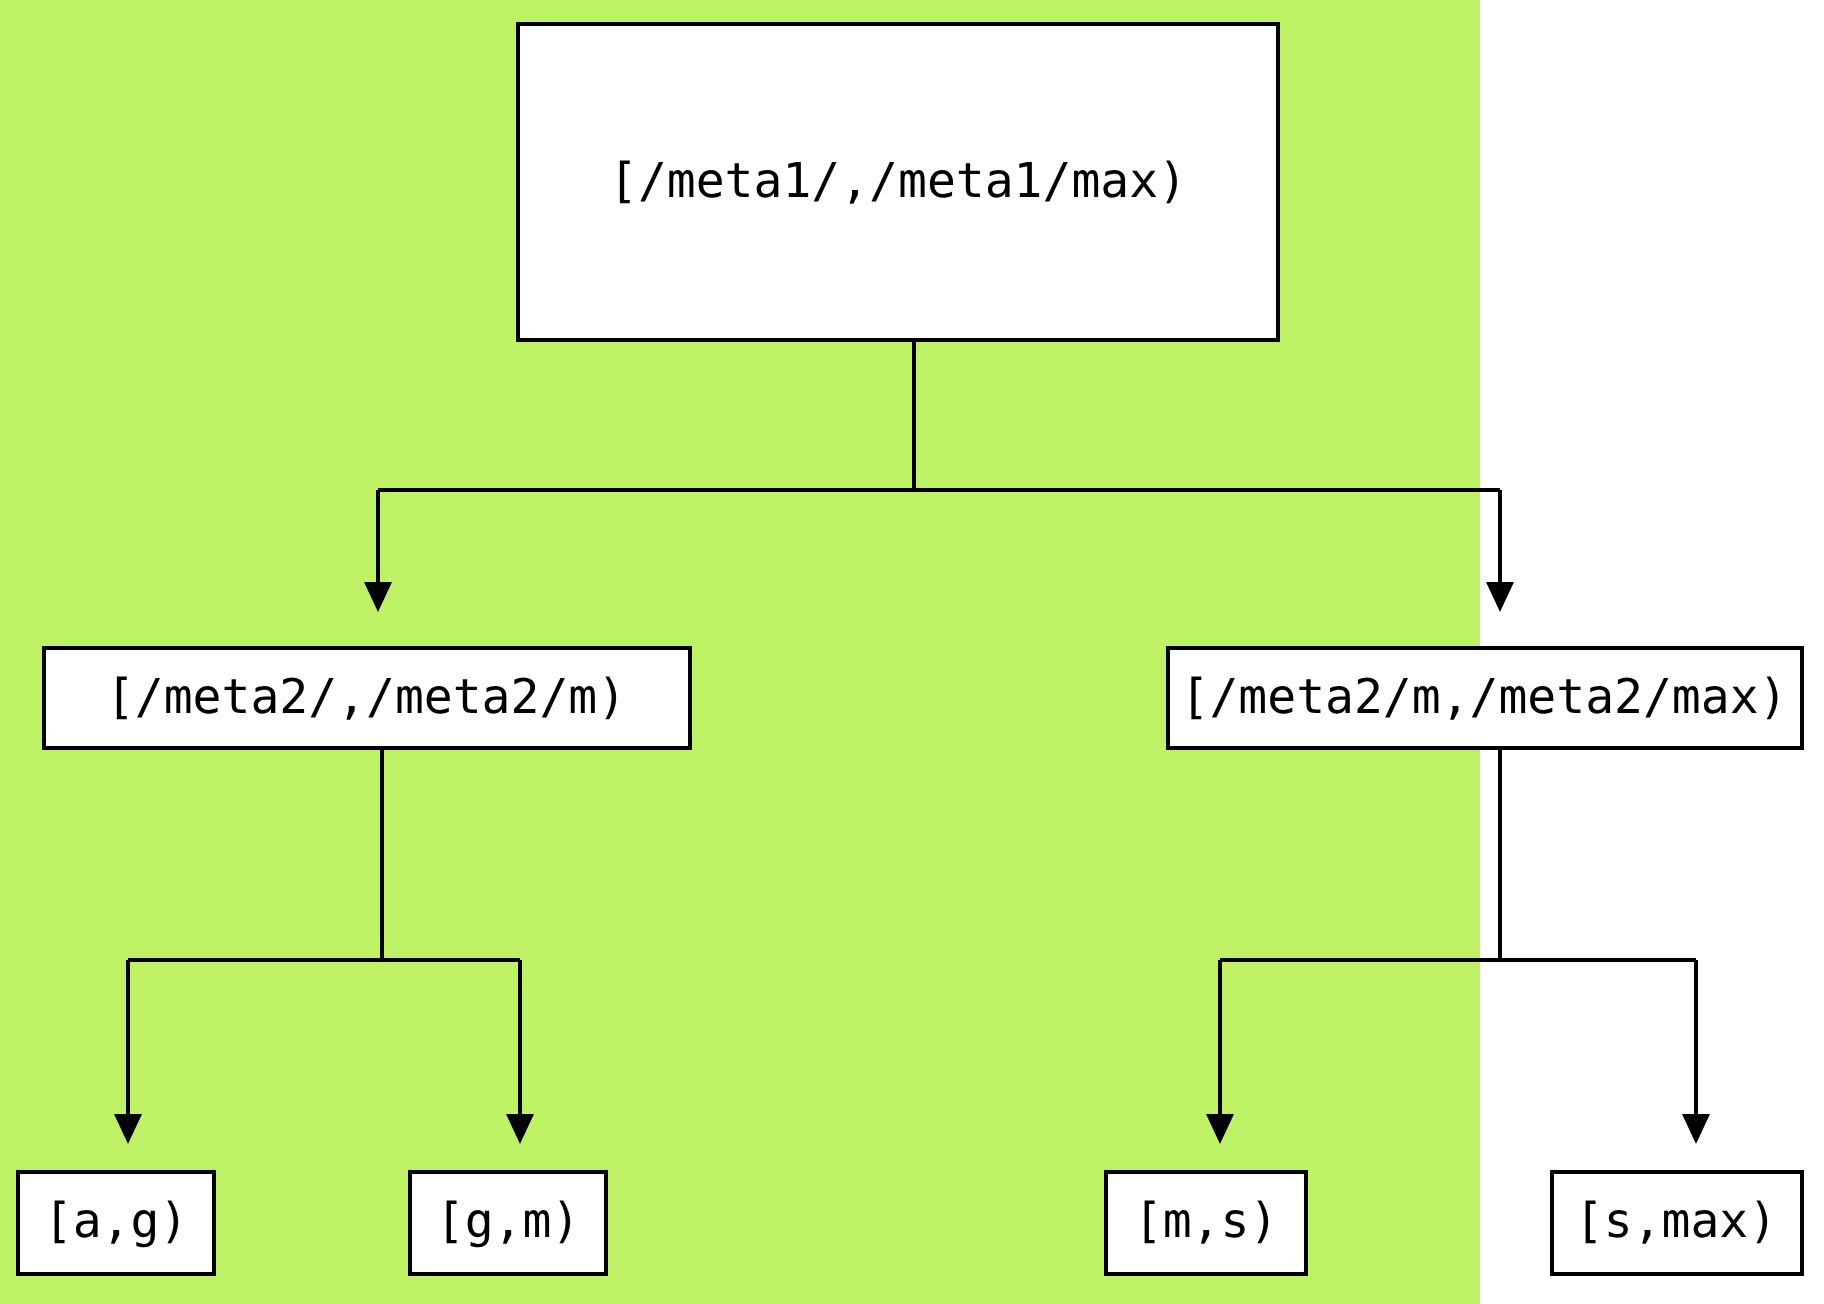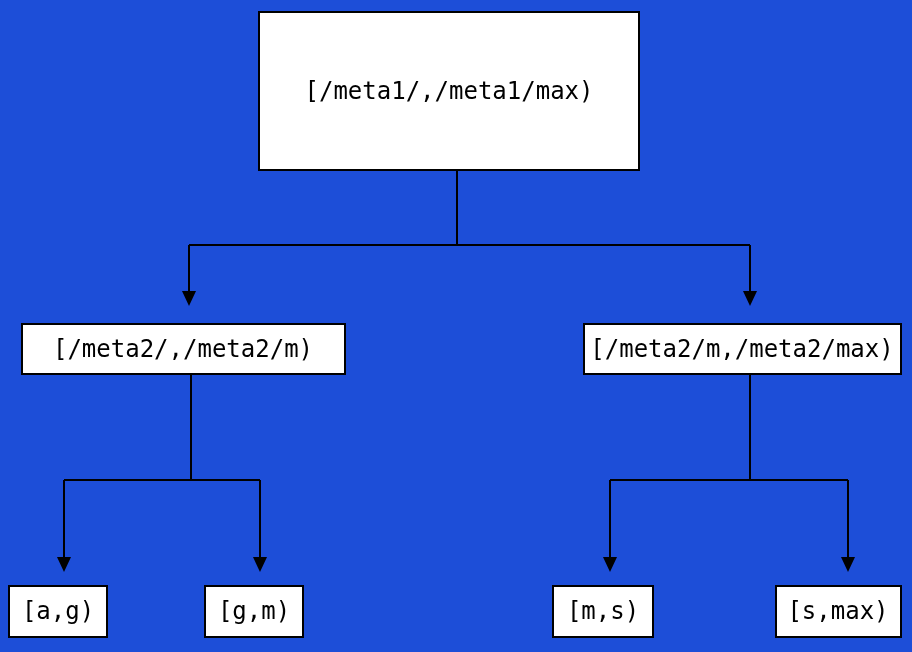--- a/index.html
+++ b/index.html
@@ -9,23 +9,23 @@
     background: #ffffff;
   }
   body {
     width: 912px;
     height: 652px;
     font-family: "DejaVu Sans Mono", "Liberation Mono", monospace;
     overflow: hidden;
   }
   #diagram-root {
     position: relative;
-    width: 912px;
+    width: 740px;
     height: 652px;
-    background: #1d4ed8;
+    background: #bef264;
   }
   #tree-svg {
     position: absolute;
     top: 0;
     left: 0;
     width: 912px;
     height: 652px;
     display: block;
   }
   .node-box {

